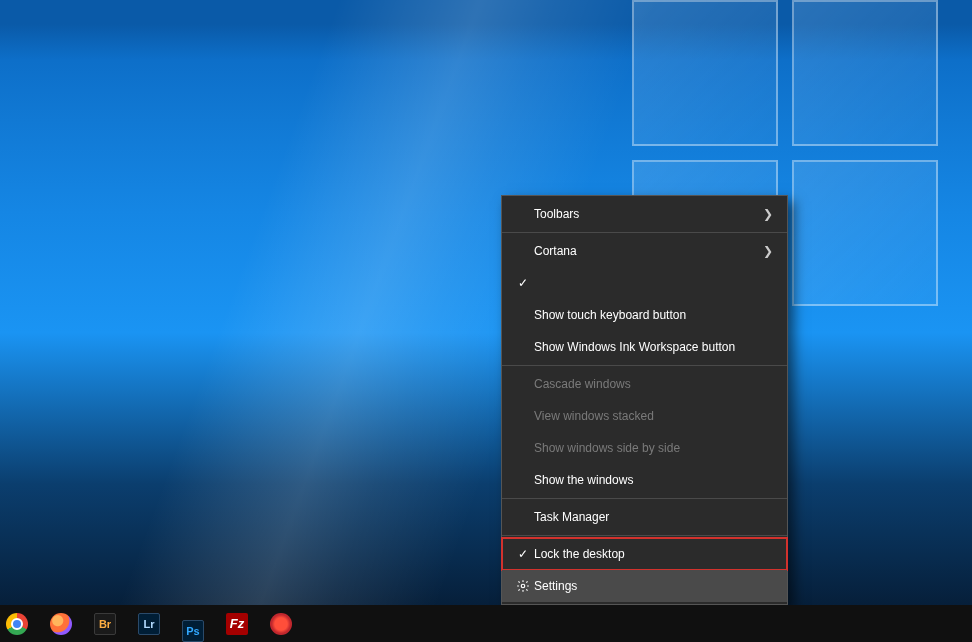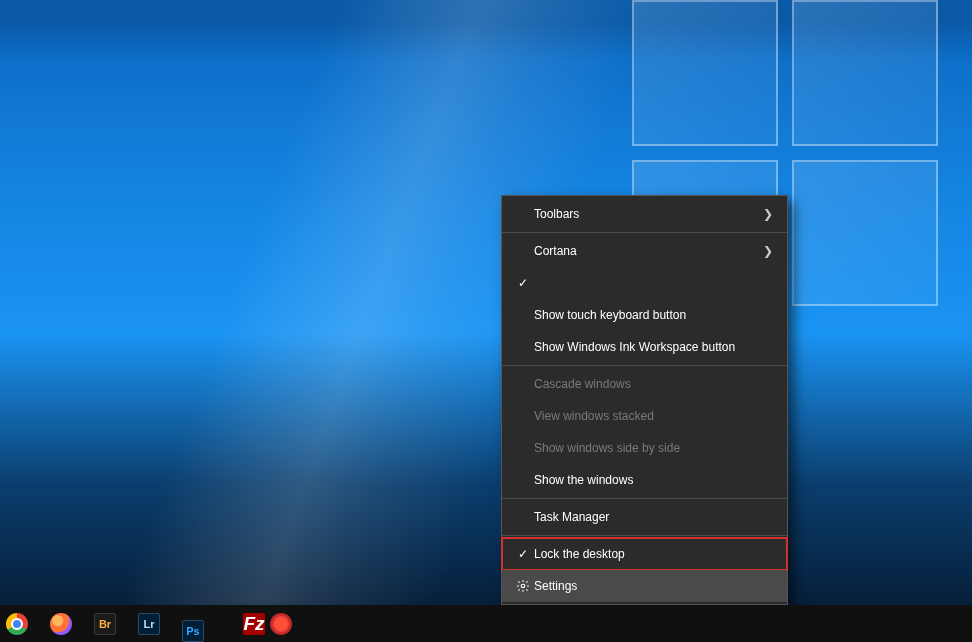--- a/index.html
+++ b/index.html
@@ -99,21 +99,21 @@
   background:#4285f4;
   border:2px solid #fff;
 }
 .ic-firefox {
   border-radius:50%;
   background: radial-gradient(circle at 35% 35%, #ffb55c 0 25%, #ff7139 30% 55%, #9059ff 60% 100%);
 }
 .ic-bridge { background:#1a1a1a; color:#ffae42; border:1px solid #3a3a3a; }
 .ic-lr { background:#001e36; color:#b4dcff; border:1px solid #2a4a6a; }
 .ic-ps { background:#001e36; color:#31a8ff; border:1px solid #2a4a6a;margin-top:14px; }
-.ic-fz { background:#a50000; color:#fff; font-style:italic; font-size:19px;margin-left:17px; }
+.ic-fz { background:#a50000; color:#fff; font-style:italic; font-size:13px; }
 .ic-cc {
   background: radial-gradient(circle at 50% 50%, #ff4e3a 0 40%, #c1272d 60% 100%);
   border-radius:50%;
 }
 
 
 .context-menu {
   position: absolute;
   left: 501px;
   bottom: 37px;

